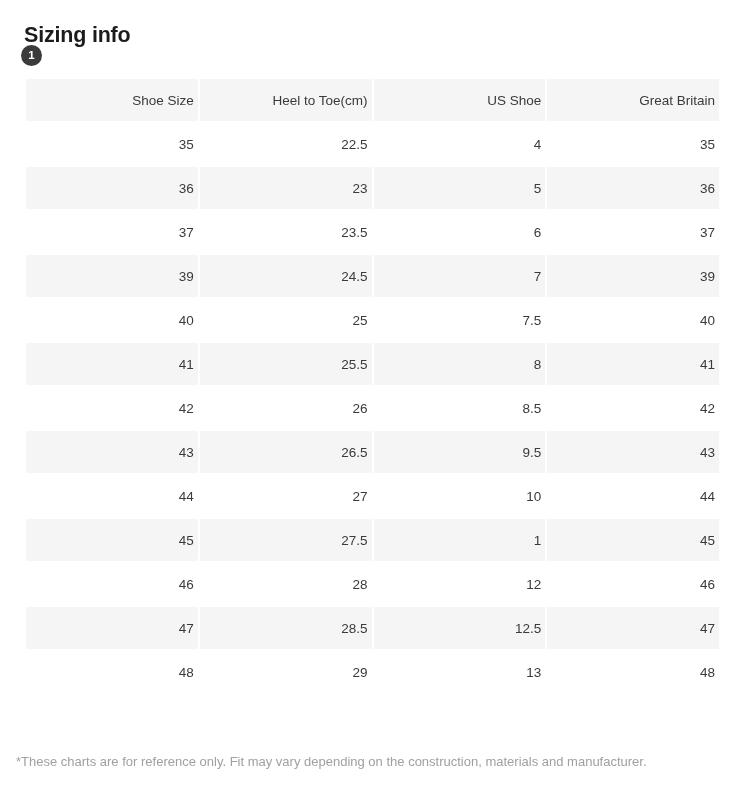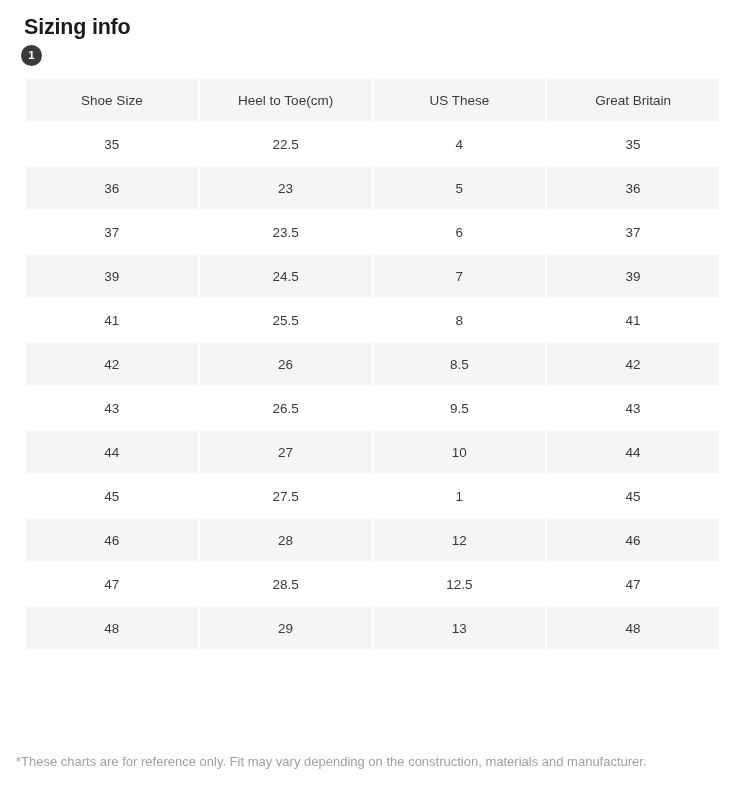--- a/index.html
+++ b/index.html
@@ -17,21 +17,21 @@
     width: 737px;
     height: 793px;
     background: #ffffff;
     overflow: hidden;
   }
 
   
   .page-title {
     position: absolute;
     left: 24px;
-    top: 13px;
+    top: 21px;
     font-size: 21.5px;
     font-weight: bold;
     color: #1c1c1c;
     letter-spacing: -0.2px;
     line-height: 28px;
   }
 
   .step-badge {
     position: absolute;
     left: 21px;
@@ -56,21 +56,21 @@
     top: 77px;
     width: 697px;
     border-collapse: separate;
     border-spacing: 2px 2px;
     table-layout: fixed;
   }
 
   .size-table th,
   .size-table td {
     height: 42px;
-    text-align: center;
+    text-align: right;
     vertical-align: middle;
     font-size: 13.5px;
     color: #3a3a3a;
     font-weight: normal;
     padding: 0 4px;
     background: #ffffff;
     overflow: hidden;
     white-space: nowrap;
   }
 
@@ -110,21 +110,21 @@
 
   <div class="step-badge">
     <span>1</span>
   </div>
 
   <table class="size-table">
     <thead>
       <tr id="header-row">
           <th>Shoe Size</th>
           <th>Heel to Toe(cm)</th>
-          <th>US These</th>
+          <th>US Shoe</th>
           <th>Great Britain</th>
         </tr>
     </thead>
     <tbody id="table-body">
         <tr>
           <td>35</td>
           <td>22.5</td>
           <td>4</td>
           <td>35</td>
         </tr>
@@ -140,20 +140,26 @@
           <td>6</td>
           <td>37</td>
         </tr>
         <tr>
           <td>39</td>
           <td>24.5</td>
           <td>7</td>
           <td>39</td>
         </tr>
         <tr>
+          <td>40</td>
+          <td>25</td>
+          <td>7.5</td>
+          <td>40</td>
+        </tr>
+        <tr>
           <td>41</td>
           <td>25.5</td>
           <td>8</td>
           <td>41</td>
         </tr>
         <tr>
           <td>42</td>
           <td>26</td>
           <td>8.5</td>
           <td>42</td>

